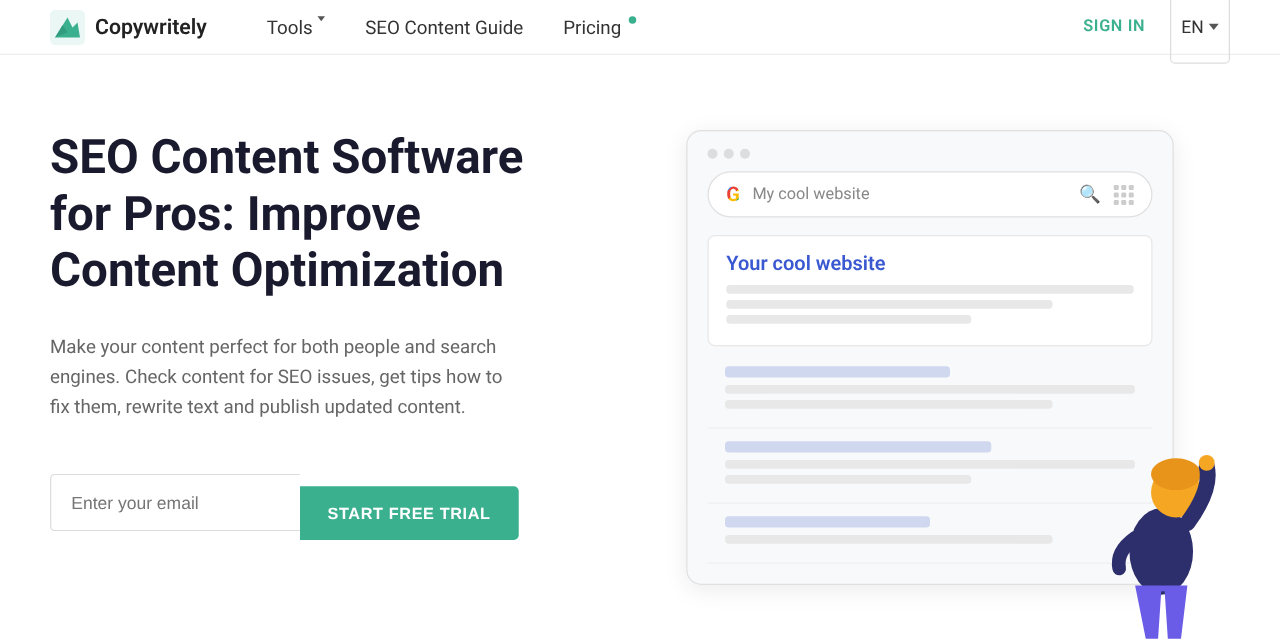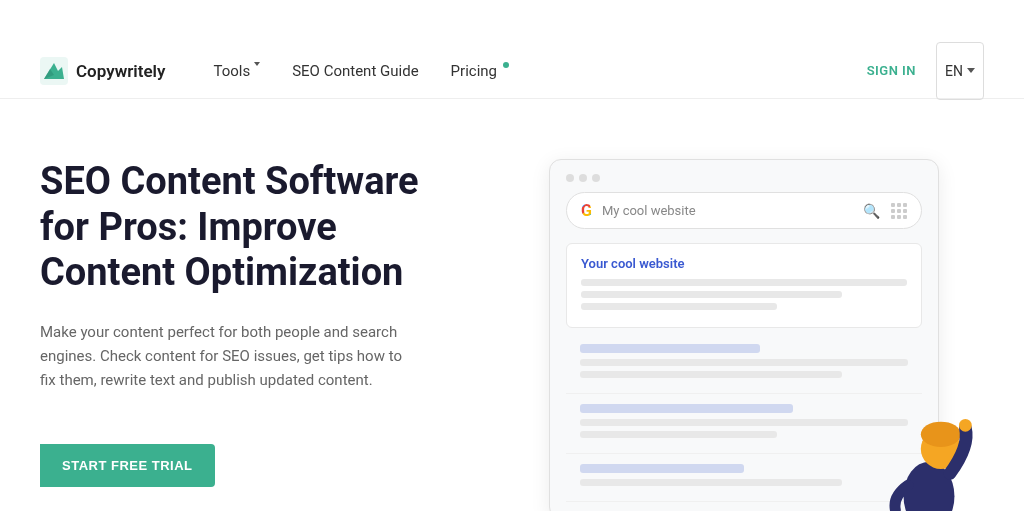--- a/index.html
+++ b/index.html
@@ -9,24 +9,23 @@
       width: 1024px;
       height: 511px;
       overflow: hidden;
     }
 
     
     .navbar {
       display: flex;
       align-items: center;
       padding: 0 40px;
-      height: 56px;
+      height: 44px;
       border-bottom: 1px solid #eee;
       background: #fff;
-      margin-top: 43px;
     }
     .logo-area {
       display: flex;
       align-items: center;
       gap: 8px;
       margin-right: 48px;
     }
     .logo-icon {
       width: 28px;
       height: 28px;
@@ -228,21 +227,21 @@
 
     
     .search-result-featured {
       background: #fff;
       border: 1px solid #e8e8e8;
       border-radius: 6px;
       padding: 12px 14px;
       margin-bottom: 6px;
     }
     .result-title-link {
-      font-size: 13px;
+      font-size: 16px;
       font-weight: 600;
       color: #3a59d1;
       margin-bottom: 8px;
     }
     .result-line {
       height: 7px;
       background: #e8e8e8;
       border-radius: 3px;
       margin-bottom: 5px;
     }
@@ -305,20 +304,21 @@
       <span class="chevron-down"></span>
     </div>
   </div>
 </nav>
 
 <section class="hero">
   <div class="hero-left">
     <h1 class="hero-title">SEO Content Software for Pros: Improve Content Optimization</h1>
     <p class="hero-desc">Make your content perfect for both people and search engines. Check content for SEO issues, get tips how to fix them, rewrite text and publish updated content.</p>
     <div class="cta-area">
+      <input class="email-input" type="email" placeholder="Enter your email" style="">
       <button class="cta-btn">START FREE TRIAL</button>
     </div>
   </div>
 
   <div class="hero-right">
 
     <div class="browser-mockup">
       <div class="browser-dots">
         <div class="browser-dot"></div>
         <div class="browser-dot"></div>

